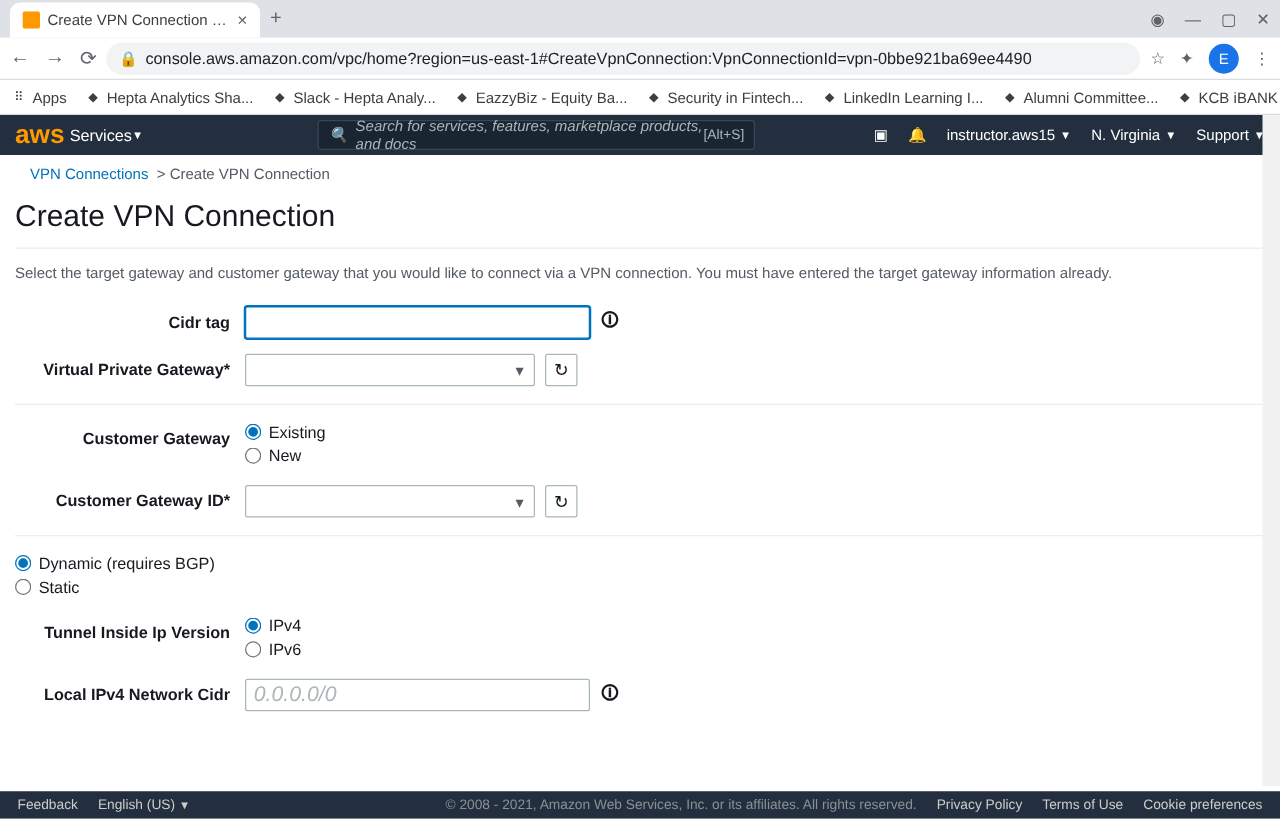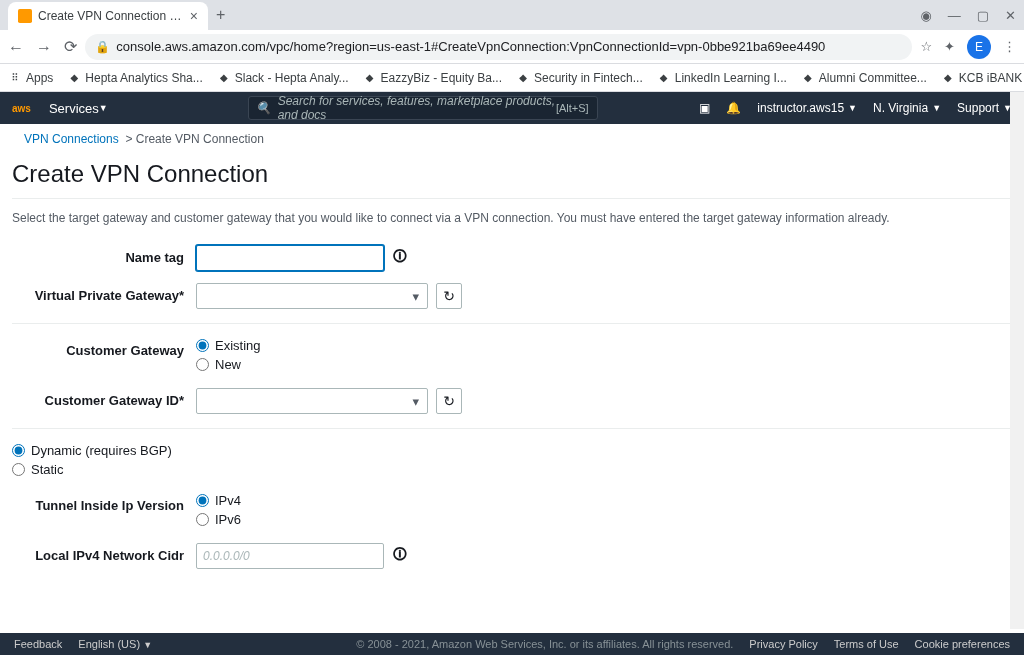--- a/index.html
+++ b/index.html
@@ -24,21 +24,21 @@
     .lock-ic { margin-right: 6px; color: #5f6368; font-size: 12px; }
     .addr-right { display: flex; gap: 12px; align-items: center; color: #5f6368; }
     .avatar { width: 24px; height: 24px; border-radius: 50%; background: #1a73e8; color: #fff; display: flex; align-items: center; justify-content: center; font-size: 12px; }
 
     .bookmarks { display: flex; align-items: center; height: 28px; padding: 0 8px; background: #fff; border-bottom: 1px solid #dadce0; gap: 14px; font-size: 12px; overflow: hidden; }
     .bm { display: flex; align-items: center; gap: 4px; color: #3c4043; white-space: nowrap; cursor: pointer; }
     .bm-ic { width: 14px; height: 14px; display: inline-flex; align-items: center; justify-content: center; font-size: 10px; }
 
     
     .aws-hdr { background: #232f3e; height: 32px; display: flex; align-items: center; padding: 0 12px; color: #fff; font-size: 13px; }
-    .aws-logo { font-weight: bold; color: #ff9900; margin-right: 18px; font-size: 10px; }
+    .aws-logo { font-weight: bold; color: #ff9900; margin-right: 4px; font-size: 21px; }
     .aws-srv { display: flex; align-items: center; cursor: pointer; }
     .aws-search { flex: 0 0 350px; margin-left: 140px; display: flex; align-items: center; background: #1a2532; border: 1px solid #3a4553; border-radius: 3px; height: 24px; padding: 0 8px; color: #aab7b8; font-size: 12px; font-style: italic; }
     .aws-search .sh { margin-left: auto; font-style: normal; color: #aab7b8; font-size: 11px; }
     .aws-hdr-right { margin-left: auto; display: flex; align-items: center; gap: 16px; font-size: 12px; }
     .aws-hdr-right span { cursor: pointer; display: flex; align-items: center; gap: 4px; }
     .caret { font-size: 9px; }
 
     
     .crumbs { padding: 8px 12px; font-size: 12px; color: #545b64; }
     .crumbs a { color: #0073bb; text-decoration: none; }
@@ -46,21 +46,21 @@
     
     .content { padding: 0 12px 80px 12px; overflow-y: auto; height: calc(655px - 30px - 34px - 28px - 32px - 26px); }
     h1 { font-size: 24px; font-weight: 400; color: #16191f; margin: 6px 0 10px 0; }
     .hr { border-top: 1px solid #eaeded; margin: 4px 0 12px 0; }
     .desc { font-size: 12px; color: #545b64; margin-bottom: 20px; }
 
     .form-row { display: flex; align-items: flex-start; margin-bottom: 12px; }
     .form-label { width: 184px; text-align: right; padding-right: 12px; padding-top: 5px; font-size: 13px; font-weight: bold; color: #16191f; }
     .form-ctrl { display: flex; align-items: center; gap: 8px; }
     .form-ctrl.col { display: block; }
-    .txt-in { width: 188px; height: 26px; border: 1px solid #aab7b8; border-radius: 2px; padding: 0 6px; font-size: 12px; }
+    .txt-in { width: 276px; height: 26px; border: 1px solid #aab7b8; border-radius: 2px; padding: 0 6px; font-size: 17px; }
     .txt-in.focus { border: 1px solid #0073bb; box-shadow: 0 0 0 1px #0073bb; outline: none; }
     .txt-in::placeholder { color: #aab7b8; font-style: italic; }
     .sel { width: 232px; height: 26px; border: 1px solid #aab7b8; border-radius: 2px; background: #fff; padding: 0 6px; font-size: 13px; cursor: pointer; position: relative; display: flex; align-items: center; }
     .sel::after { content: "▾"; position: absolute; right: 8px; color: #545b64; }
     .info-ic { width: 16px; height: 16px; display: inline-flex; align-items: center; justify-content: center; font-weight: bold; color: #16191f; font-size: 14px; cursor: help; }
     .refresh-btn { width: 26px; height: 26px; border: 1px solid #aab7b8; border-radius: 2px; background: #fff; display: flex; align-items: center; justify-content: center; cursor: pointer; font-size: 14px; color: #16191f; }
     .radio-row { display: flex; align-items: center; gap: 6px; font-size: 13px; color: #16191f; margin-bottom: 4px; }
     .radio-row input[type="radio"] { cursor: pointer; accent-color: #0073bb; }
     .sec-div { border-top: 1px solid #eaeded; margin: 14px 0; }
 
@@ -186,21 +186,21 @@
   <div class="crumbs">
     <a href="#">VPN Connections</a>
     &nbsp;&gt;&nbsp;<span>Create VPN Connection</span>
   </div>
 
   <h1>Create VPN Connection</h1>
   <div class="hr"></div>
   <p class="desc">Select the target gateway and customer gateway that you would like to connect via a VPN connection. You must have entered the target gateway information already.</p>
 
   <div class="form-row">
-    <div class="form-label">Name tag</div>
+    <div class="form-label">Cidr tag</div>
     <div class="form-ctrl">
       <input class="txt-in focus" type="text" value="" style="">
       <span class="info-ic">🛈</span>
     </div>
   </div>
 
 
   <div class="form-row">
     <div class="form-label">Virtual Private Gateway*</div>
     <div class="form-ctrl">

